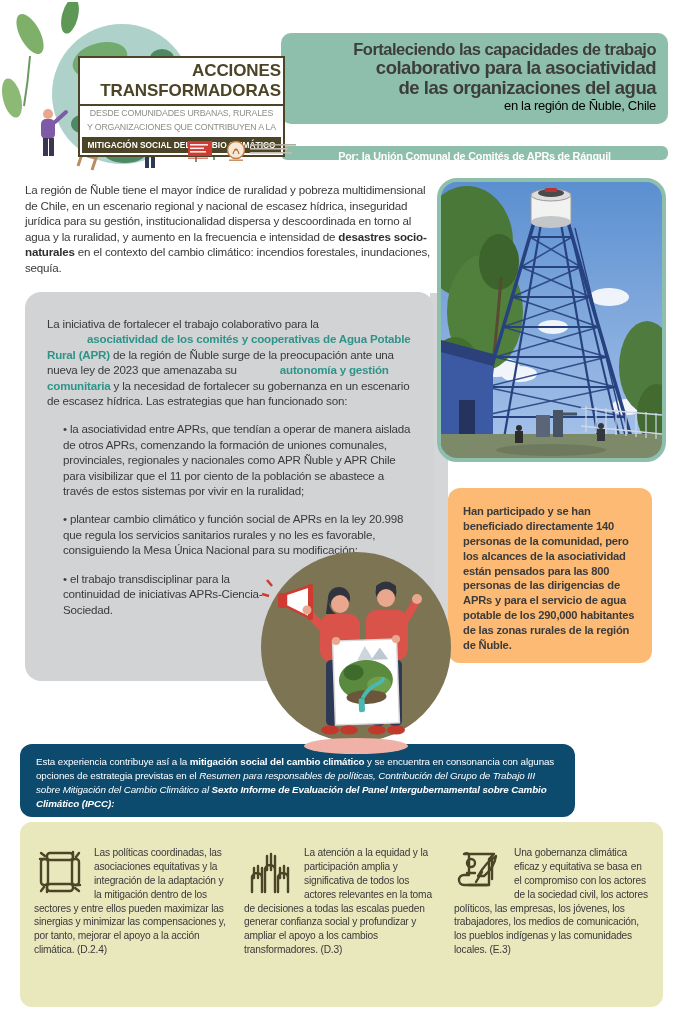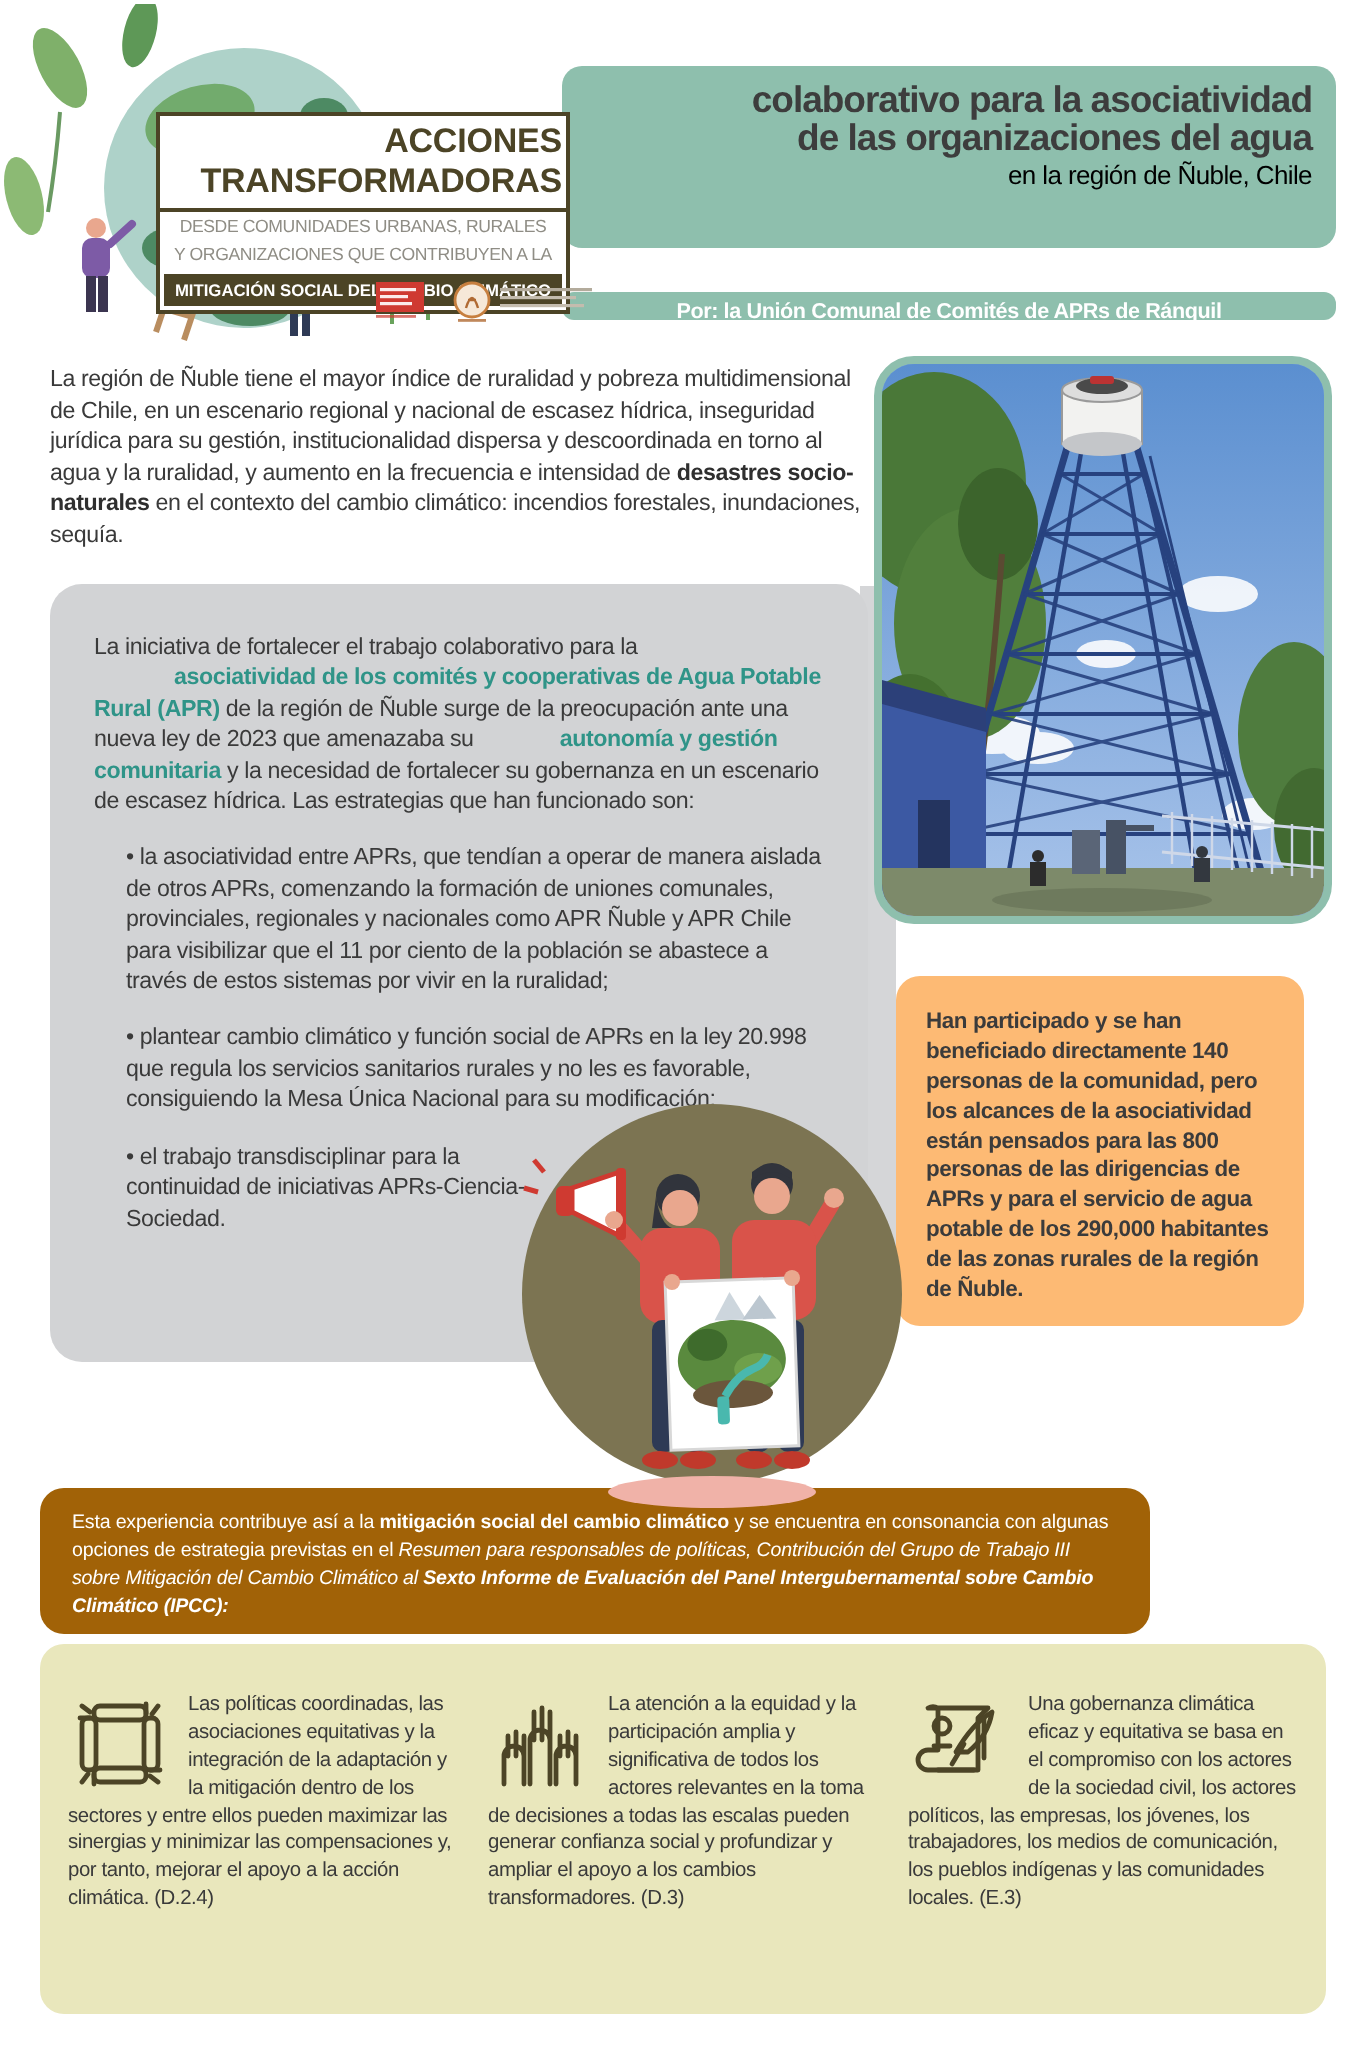--- a/index.html
+++ b/index.html
@@ -75,21 +75,21 @@
   
   .impact-box {
     position:absolute; left:448px; top:488px; width:204px; height:175px;
     background:#fdba74; border-radius:12px; padding:16px 15px;
     font-size:11.2px; font-weight:bold; line-height:1.33; color:#3b3b3b; z-index:3;
   }
 
   
   .ipcc-box {
     position:absolute; left:20px; top:744px; width:555px; height:73px;
-    background:#a16207; border-radius:12px; padding:11px 16px;
+    background:#0c4a6e; border-radius:12px; padding:11px 16px;
     color:#ffffff; font-size:9.8px; line-height:1.42; letter-spacing:-0.1px;
   }
   .ipcc-box .b { font-weight:bold; }
   .ipcc-box .i { font-style:italic; }
   .ipcc-box .bi { font-style:italic; font-weight:bold; }
 
   
   .quotes-box {
     position:absolute; left:20px; top:822px; width:643px; height:185px;
     background:#e9e7bc; border-radius:12px; padding:24px 14px;
@@ -176,20 +176,21 @@
       <circle cx="10" cy="10" r="8.5" fill="#f6e8d8" stroke="#c77f3f" stroke-width="1.4"></circle>
       <path d="M7,14 Q10,4 13,14 M8,10 h4" stroke="#b06a33" stroke-width="1.2" fill="none"></path>
       <rect x="24" y="4" width="46" height="1.6" fill="#b3ab9c"></rect>
       <rect x="24" y="8" width="38" height="1.6" fill="#c4bcae"></rect>
       <rect x="24" y="12" width="42" height="1.6" fill="#c4bcae"></rect>
       <rect x="3" y="19.5" width="14" height="1.4" fill="#b06a33" opacity="0.8"></rect>
     </svg>
   </div>
 
   <div class="title-box">
+    <div class="title-l1">Fortaleciendo las capacidades de trabajo</div>
     <div class="title-l2">colaborativo para la asociatividad</div>
     <div class="title-l3">de las organizaciones del agua</div>
     <div class="title-sub">en la región de Ñuble, Chile</div>
   </div>
   <div class="byline-bar">Por: la Unión Comunal de Comités de APRs de Ránquil</div>
 
   <p class="intro"><span>La región de Ñuble tiene el mayor índice de ruralidad y pobreza multidimensional de Chile, en un escenario regional y nacional de escasez hídrica, inseguridad jurídica para su gestión, institucionalidad dispersa y descoordinada en torno al agua y la ruralidad, y aumento en la frecuencia e intensidad de </span><b>desastres socio-naturales</b><span> en el contexto del cambio climático: incendios forestales, inundaciones, sequía.</span></p>
 
   <div class="gray-strip"></div>
 

